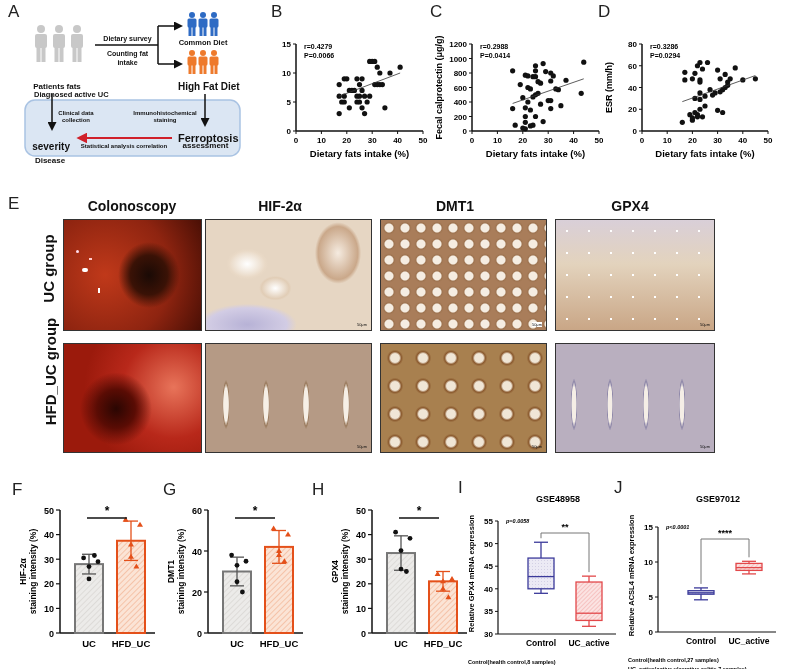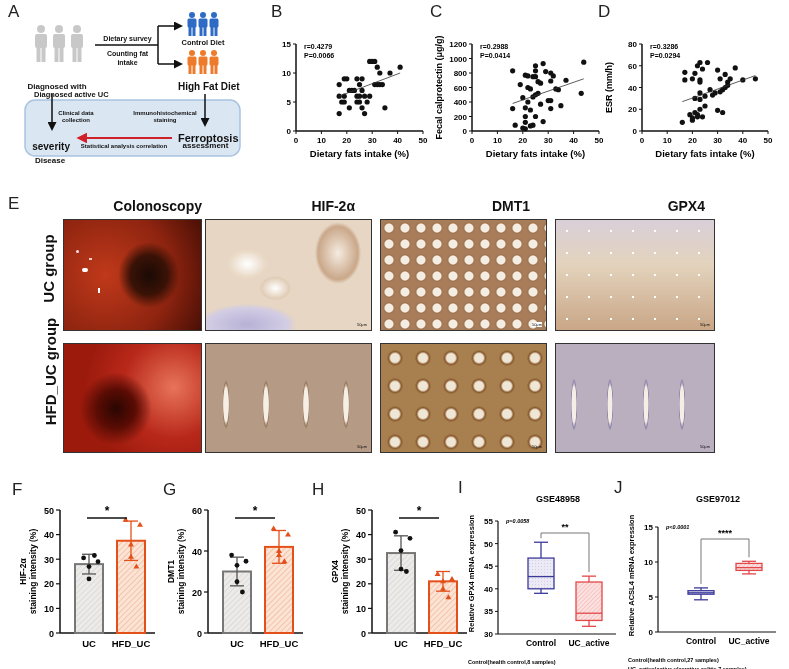--- a/index.html
+++ b/index.html
@@ -1,20 +1,20 @@
 <!DOCTYPE html>
 <html><head>
 <meta charset="utf-8">
 <style>
   * { box-sizing: border-box; margin: 0; padding: 0; }
   body { width: 789px; height: 669px; background: #fff; font-family: "Liberation Sans", sans-serif; position: relative; overflow: hidden; color: #111; }
   .abs { position: absolute; }
   .panel-letter { position: absolute; font-size: 17px; font-family: "Liberation Sans", sans-serif; color: #222; }
   .t { position: absolute; font-weight: bold; font-size: 8px; text-align: center; white-space: nowrap; }
-  .col-head { position: absolute; font-weight: bold; font-size: 14px; text-align: right; }
+  .col-head { position: absolute; font-weight: bold; font-size: 14px; text-align: center; }
   .row-head { position: absolute; font-weight: bold; font-size: 15px; transform: rotate(-90deg); transform-origin: center; white-space: nowrap; text-align: center; }
   .img { position: absolute; border: 1px solid #333; overflow: hidden; }
   svg text { font-family: "Liberation Sans", sans-serif; }
 </style>
 </head>
 <body>
 
 <div>
   <div class="panel-letter" style="left:8px;top:2px;">A</div>
   <svg class="abs" style="left:0;top:0;" width="270" height="165">
@@ -95,26 +95,26 @@
     <line x1="95" y1="45" x2="158" y2="45" stroke="#111" stroke-width="1.5"></line>
     <polyline points="158,26 158,64" stroke="#111" stroke-width="1.5" fill="none"></polyline>
     <line x1="158" y1="26" x2="180" y2="26" stroke="#111" stroke-width="1.5" marker-end="url(#ahk)"></line>
     <line x1="158" y1="64" x2="180" y2="64" stroke="#111" stroke-width="1.5" marker-end="url(#ahk)"></line>
 
     <line x1="52" y1="94" x2="52" y2="128" stroke="#111" stroke-width="1.5" marker-end="url(#ahk)"></line>
     <line x1="205" y1="94" x2="205" y2="124" stroke="#111" stroke-width="1.5" marker-end="url(#ahk)"></line>
 
     <line x1="172" y1="138" x2="80" y2="138" stroke="#d0202a" stroke-width="1.8" marker-end="url(#ahr)"></line>
   </svg>
-  <div class="t" style="left:22px;top:82px;width:70px;">Diagnosed with</div>
+  <div class="t" style="left:22px;top:82px;width:70px;">Patients fats</div>
   <div class="t" style="left:22px;top:90px;width:70px;font-size:7.5px;margin-left:12px;">Diagnosed active UC</div>
   <div class="t" style="left:100px;top:35px;width:55px;font-size:7px;">Dietary survey</div>
   <div class="t" style="left:100px;top:50px;width:55px;font-size:7px;">Counting fat</div>
   <div class="t" style="left:100px;top:59px;width:55px;font-size:7px;">intake</div>
-  <div class="t" style="left:178px;top:38px;width:50px;font-size:7.5px;">Control Diet</div>
+  <div class="t" style="left:178px;top:38px;width:50px;font-size:7.5px;">Common Diet</div>
   <div class="t" style="left:178px;top:81px;width:50px;font-size:10px;">High Fat Diet</div>
   <div class="t" style="left:56px;top:110px;width:40px;font-size:6px;">Clinical data</div>
   <div class="t" style="left:56px;top:117px;width:40px;font-size:6px;">collection</div>
   <div class="t" style="left:130px;top:110px;width:70px;font-size:6px;">Immunohistochemical</div>
   <div class="t" style="left:130px;top:117px;width:70px;font-size:6px;">staining</div>
   <div class="t" style="left:30px;top:132px;width:40px;font-size:8px;margin-top:24px;">Disease</div>
   <div class="t" style="left:30px;top:141px;width:40px;font-size:10px;text-align:right;">severity</div>
   <div class="t" style="left:178px;top:132px;width:55px;font-size:11px;">Ferroptosis</div>
   <div class="t" style="left:178px;top:141px;width:55px;font-size:8px;">assessment</div>
   <div class="t" style="left:78px;top:143px;width:92px;font-size:6px;">Statistical analysis correlation</div>

